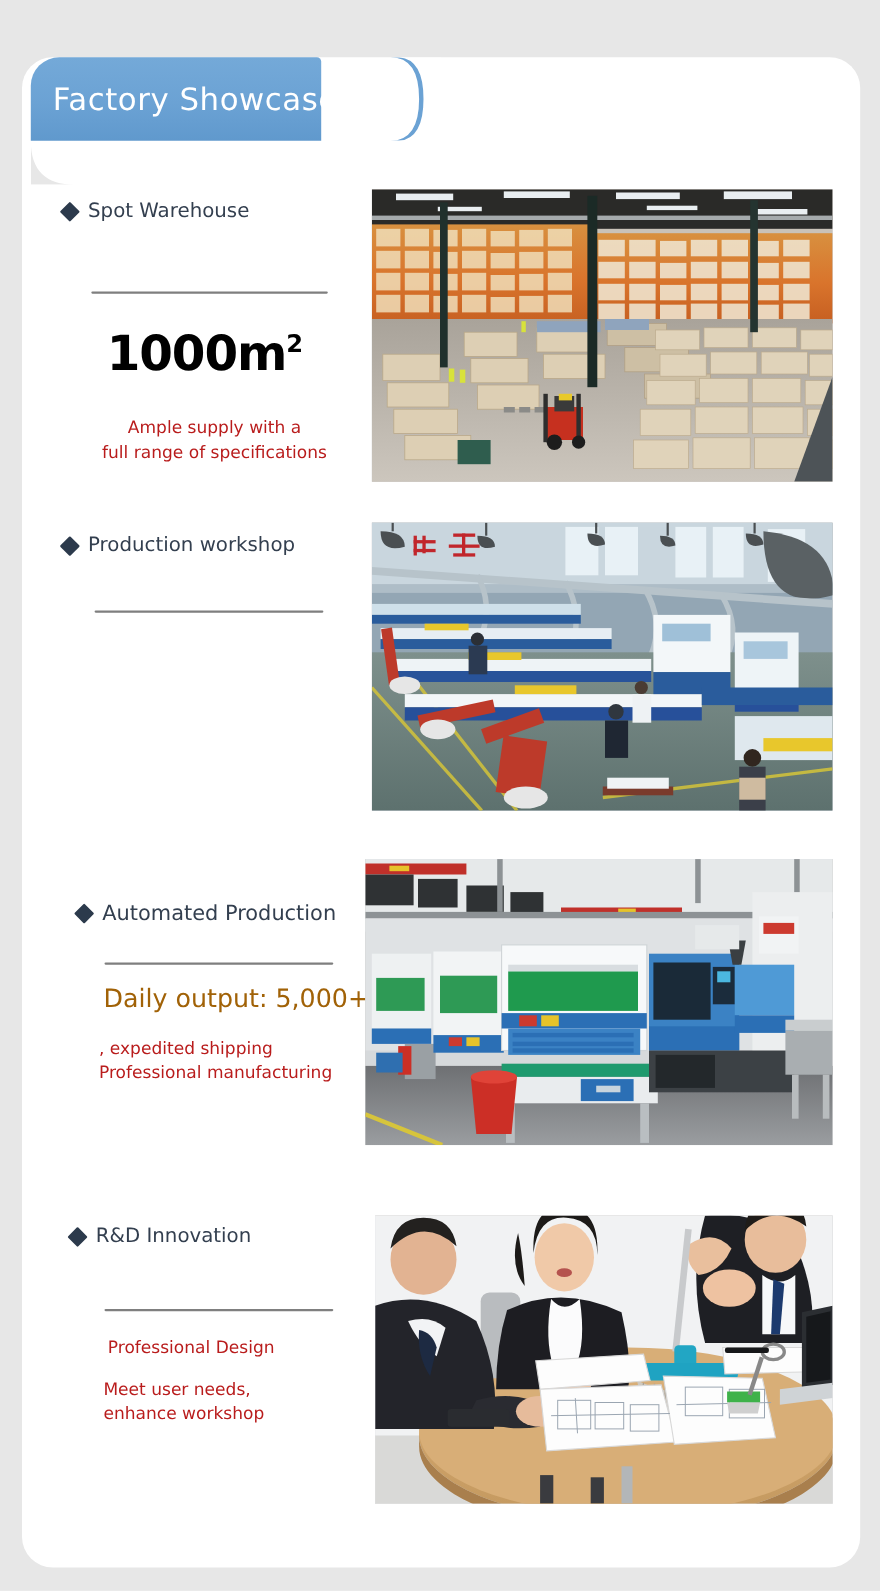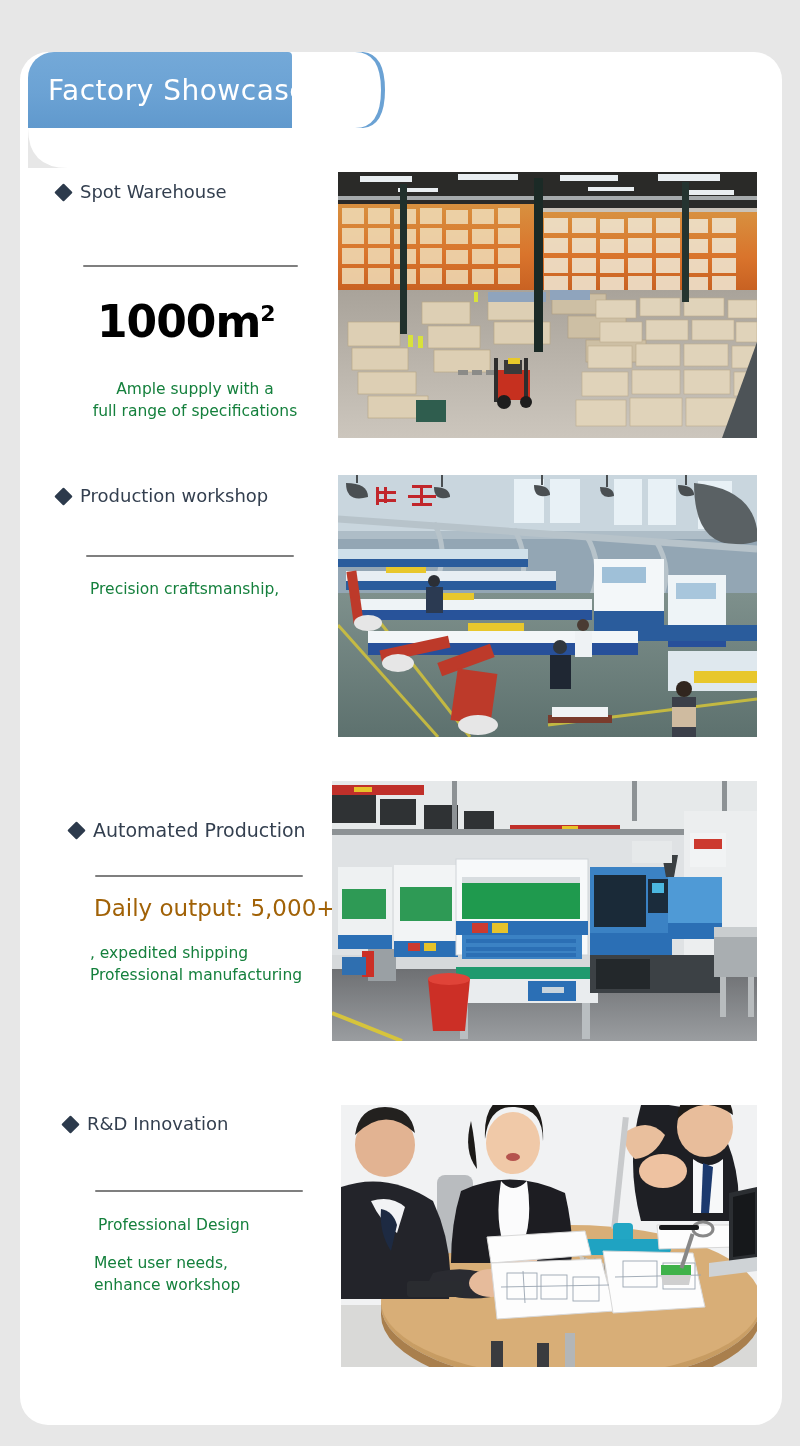--- a/index.html
+++ b/index.html
@@ -87,21 +87,21 @@
   .big-stat sup { font-size:22px; vertical-align:super; letter-spacing:0; }
 
   .stat-line {
     color:#a16207;
     font-size:23px;
     line-height:1.15;
     white-space:nowrap;
   }
 
   .desc {
-    color:#15803d;
+    color:#b91c1c;
     font-size:15.5px;
     line-height:1.45;
   }
   .desc.center { text-align:center; }
 
   
   .photo {
     position:absolute;
     overflow:hidden;
     background:#c9c9c9;
@@ -322,21 +322,20 @@
 
   <div class="section">
     <div class="left-col" style="left:57px; top:487px; width:260px;text-align:right;">
       <div class="sec-head">
         <span class="diamond"></span>
         <span class="txt">Production workshop</span>
       </div>
     </div>
     <div class="divider" style="position:absolute; left:86px; top:555px; width:208px;"></div>
     <div class="desc" style="position:absolute; left:90px; top:578px; width:230px;">
-      <div>Precision craftsmanship,</div>
     </div>
   </div>
 
   <div class="photo" style="left:338px; top:475px; width:419px; height:262px;">
     <svg viewBox="0 0 419 262" preserveAspectRatio="none">
       <defs>
         <linearGradient id="ws-floor" x1="0" y1="0" x2="0" y2="1">
           <stop offset="0%" stop-color="#7e908c"></stop>
             <stop offset="100%" stop-color="#5d716e"></stop>
         </linearGradient>

